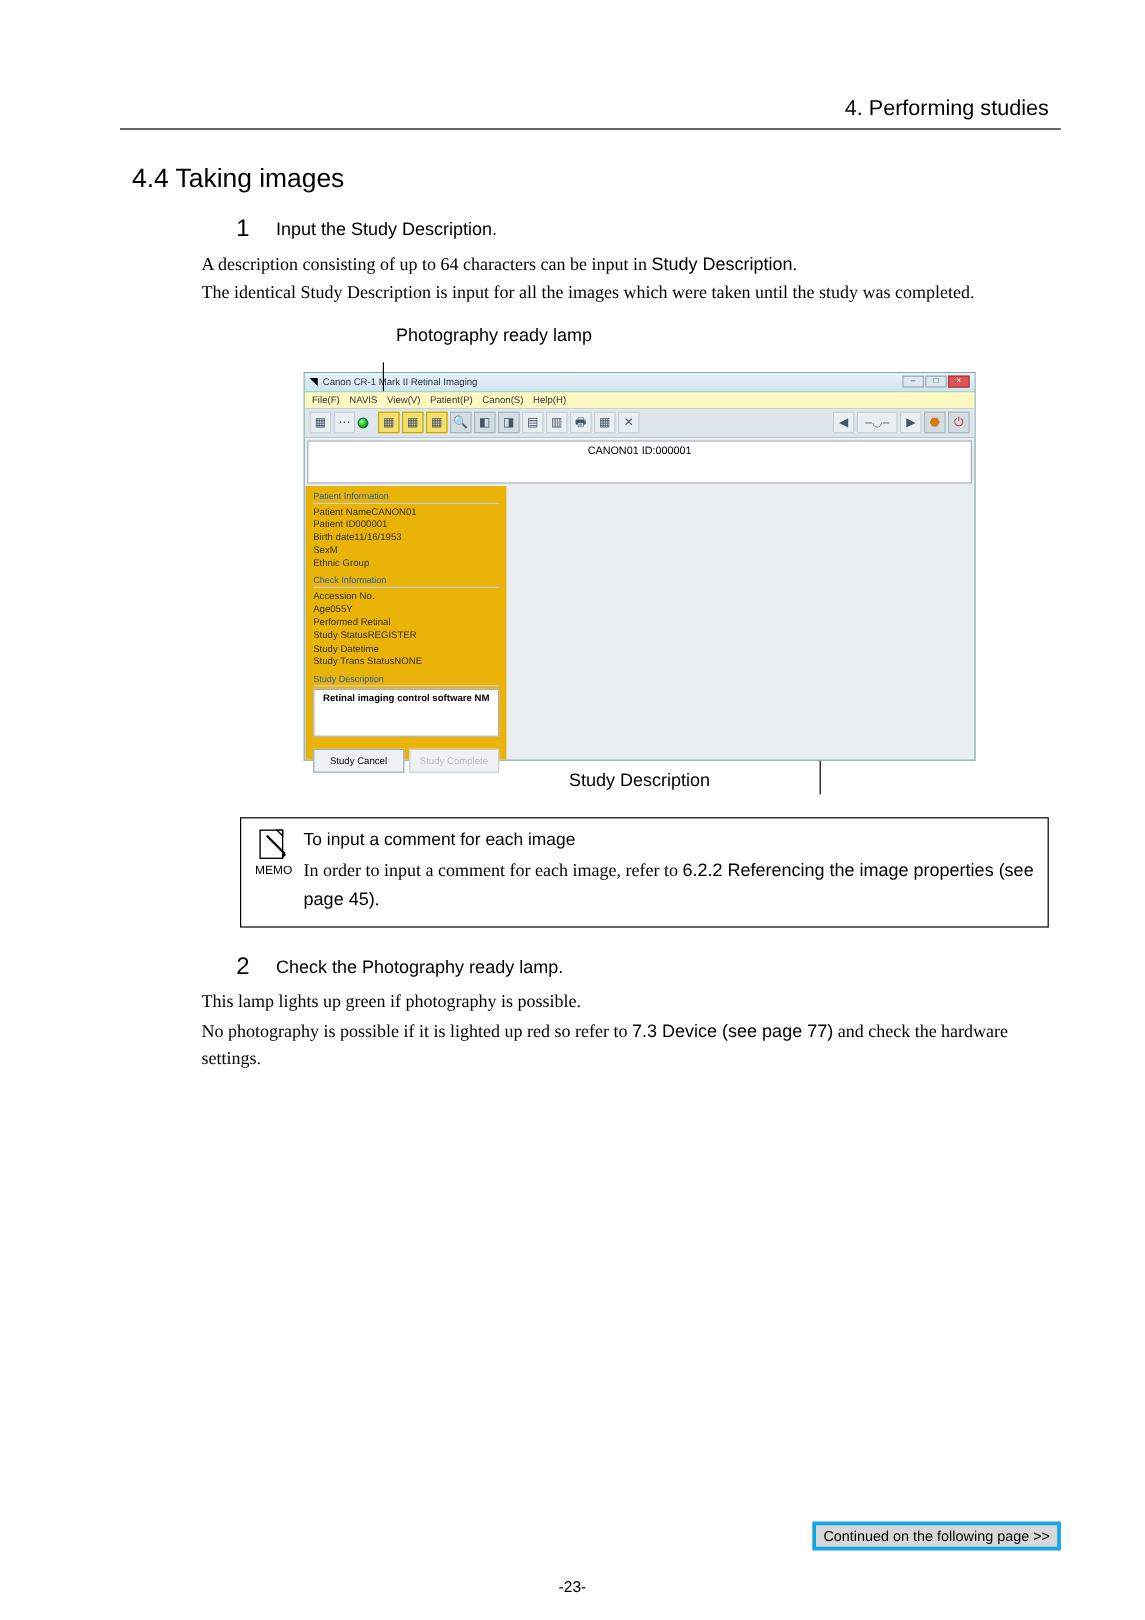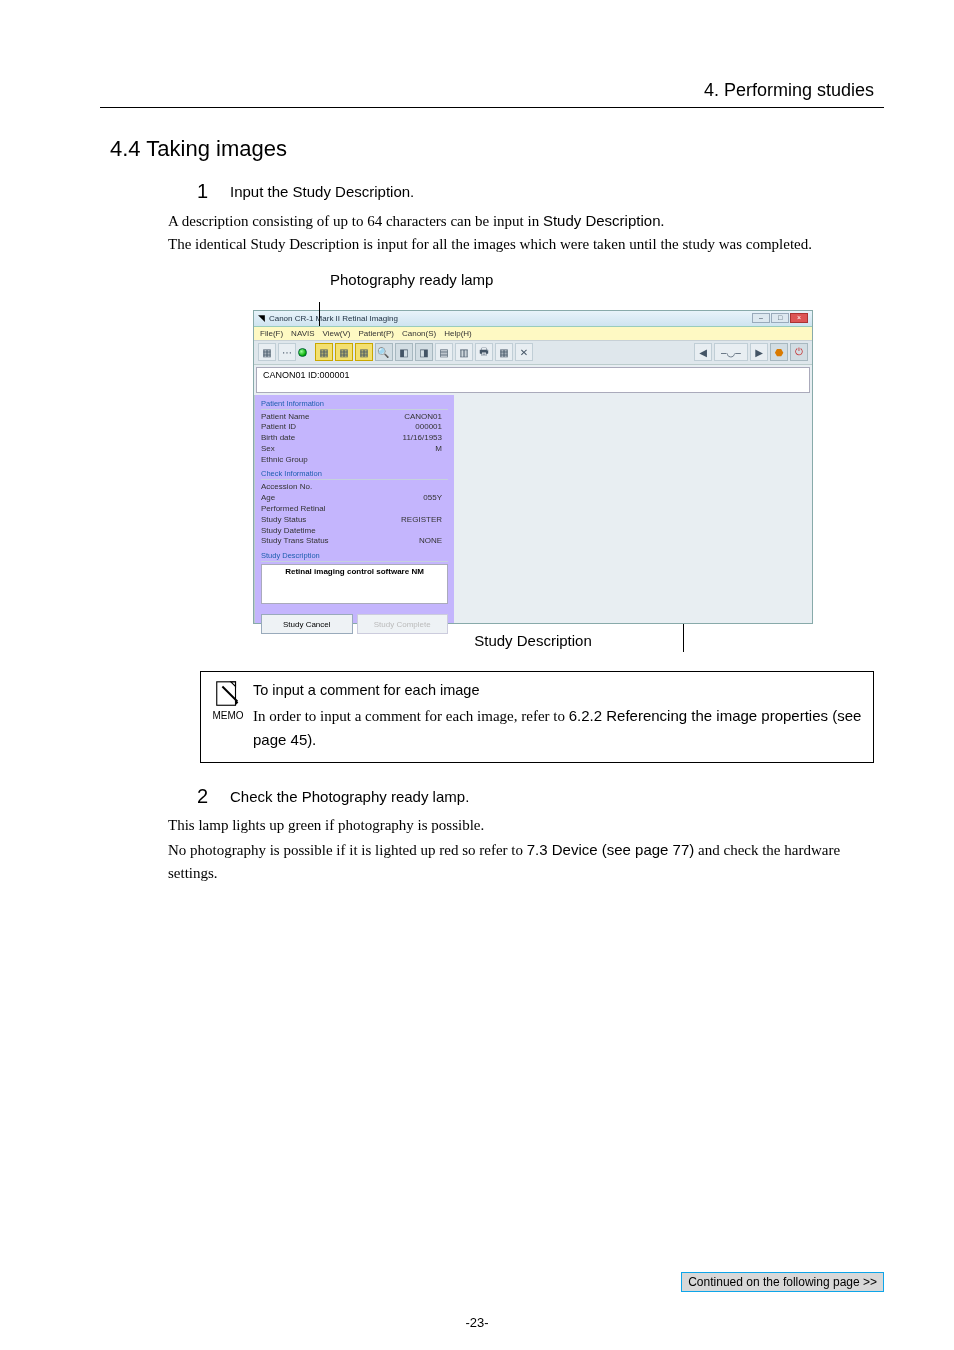--- a/index.html
+++ b/index.html
@@ -109,23 +109,23 @@
   .tb-btn.orange{ color:#d97a00;}
   .tb-btn.red{ color:#c73030;}
   .tb-btn.yellow{ background:#f3e070; border-color:#c9a700;}
   .tb-sep { width:4px; }
   .led-lamp {
     width:9px; height:9px; border-radius:50%;
     background: radial-gradient(circle at 35% 35%, #9f9, #0a0 70%, #060);
     border:1px solid #063;
   }
   .id-bar {
-    height:26px; background:#fff;
+    height:36px; background:#fff;
     border:1px solid #aab; margin:2px;
-    padding:2px 6px; font-size:9px;
+    padding:2px 6px; font-size:9px;text-align:center;
   }
   .main-area { display:flex; height:228px; }
   .left-pane { flex:1; display:flex; flex-direction:column; }
   .black-top {
     flex:0 0 58px; background:#000;
     margin:0 2px;
   }
   .mid-strip{
     height:14px; background:#d8e0e6;
     margin:0 2px; display:flex; align-items:center;
@@ -134,30 +134,30 @@
   }
   .id-strip{
     height:13px; background:#38424a; color:#fff;
     margin:0 2px; padding:0 4px; font-size:8px;
     line-height:13px;
   }
   .black-bottom{
     flex:1; background:#000; margin:0 2px 2px 2px;
   }
   .right-pane{
-    width:200px; flex-shrink:0;
-    background:#c4b5fd;
+    width:168px; flex-shrink:0;
+    background:#eab308;
     border-left:1px solid #bcc;
     padding:4px 6px;
     display:flex; flex-direction:column;
     font-size:8px;
   }
   .info-group{ margin-bottom:4px; }
   .group-title{ color:#2060b0; font-size:7.5px; border-bottom:1px solid #c5d2dc; margin-bottom:2px; padding-bottom:1px;}
-  .info-row{ display:flex; justify-content:space-between; line-height:1.35; }
+  .info-row{ display:flex; line-height:1.35; }
   .info-label{ color:#333; }
   .info-val{ color:#333; padding-right:6px;}
   .desc-box{
     background:#fff; border:1px solid #aab;
     height:40px; margin-top:2px; padding:2px 4px;
     font-size:8px; font-weight:bold;text-align:center;
   }
   .btn-row{ display:flex; gap:4px; margin-top:auto; padding-top:6px;}
   .btnx{
     flex:1; height:20px; background:#eef2f5;
@@ -199,21 +199,21 @@
   }
   .memo-icon svg{ width:30px; height:30px; }
   .memo-icon-label{ font-size:10px; margin-top:1px;}
   .memo-text{ flex:1; font-size:14px; line-height:1.55; }
   .memo-title{ font-family:Arial,sans-serif; font-size:14.5px; margin-bottom:3px;}
   .memo-body{ font-family:"Times New Roman",serif; font-size:15px; }
 
   
   .cont-box{
     position:absolute; right:70px; bottom:58px;
-    background:#d8d8d8; border:1px solid #0ea5e9;
+    background:#d8d8d8; border:3px solid #0ea5e9;
     padding:2px 6px; font-size:12px;
   }
   .page-num{
     position:absolute; left:0; right:0; bottom:20px;
     text-align:center; font-size:13px;
   }
 </style>
 </head>
 <body>
 

